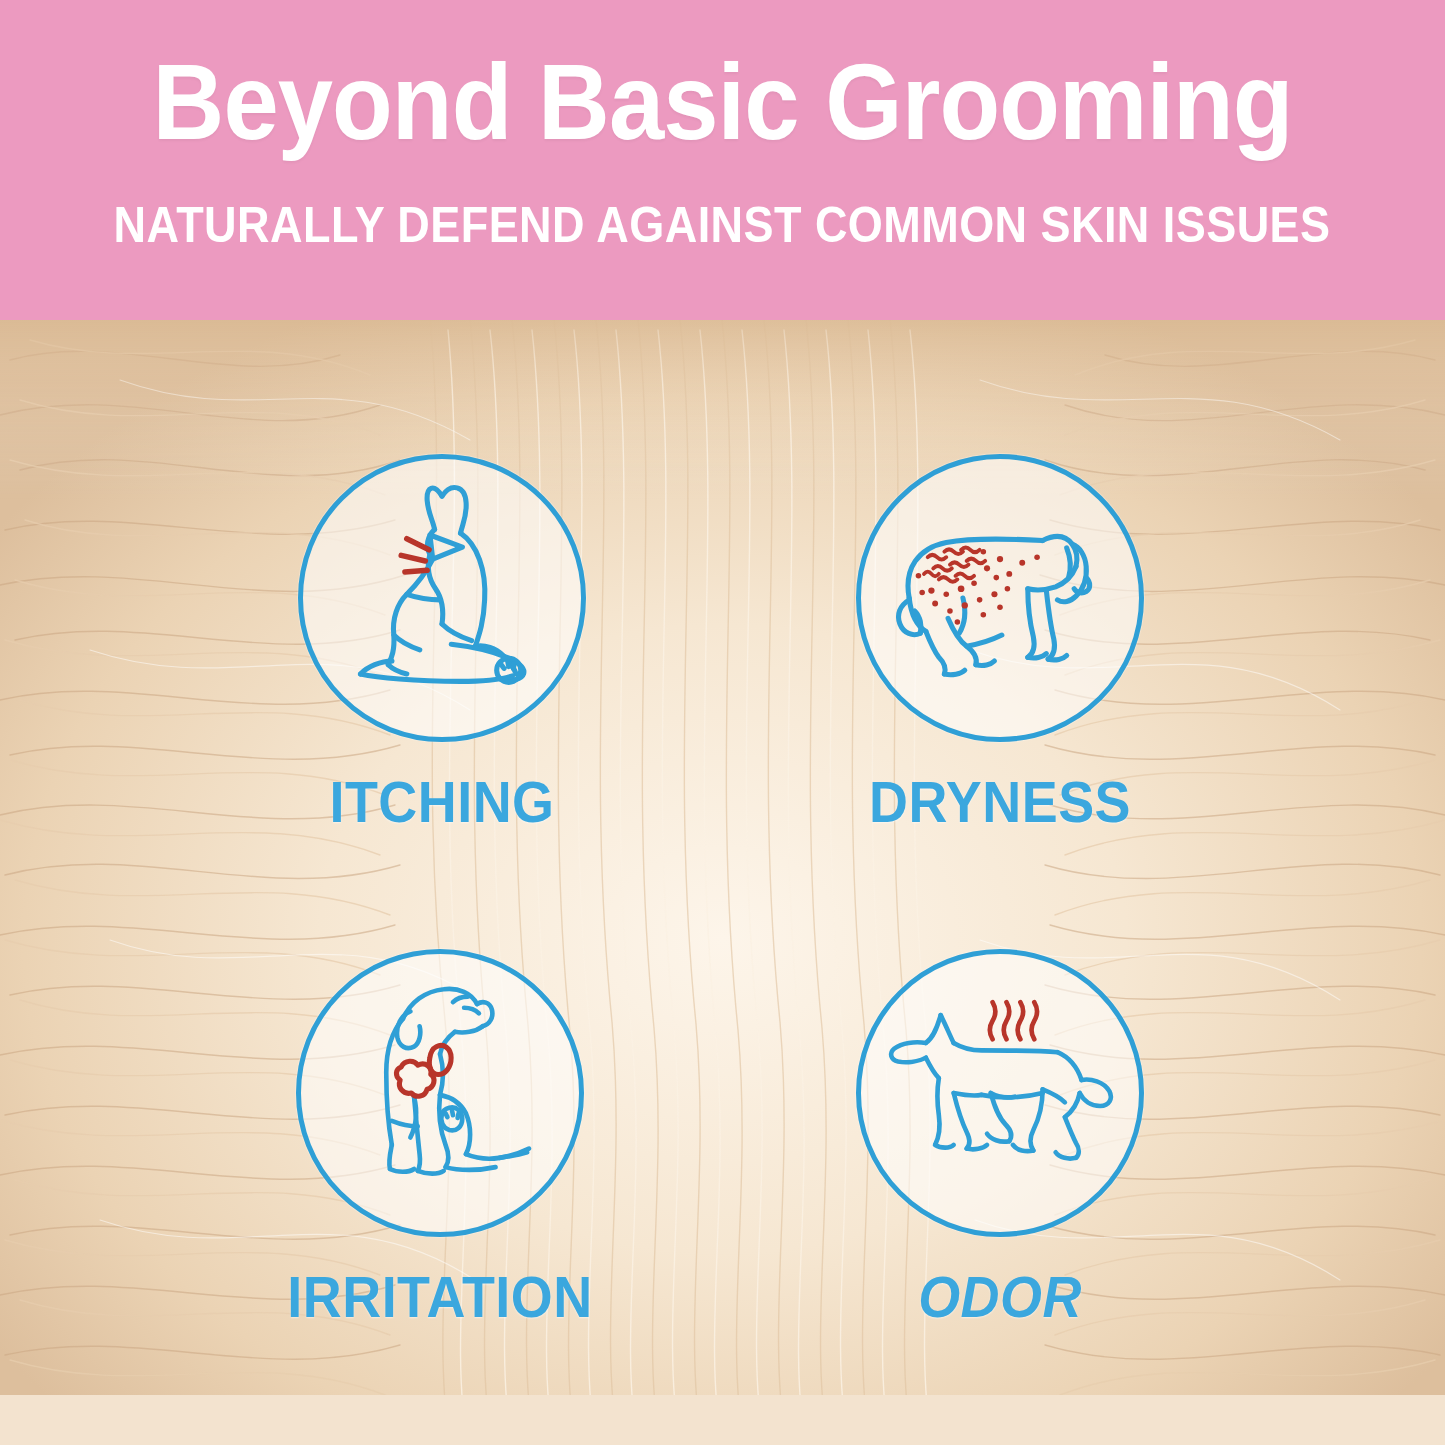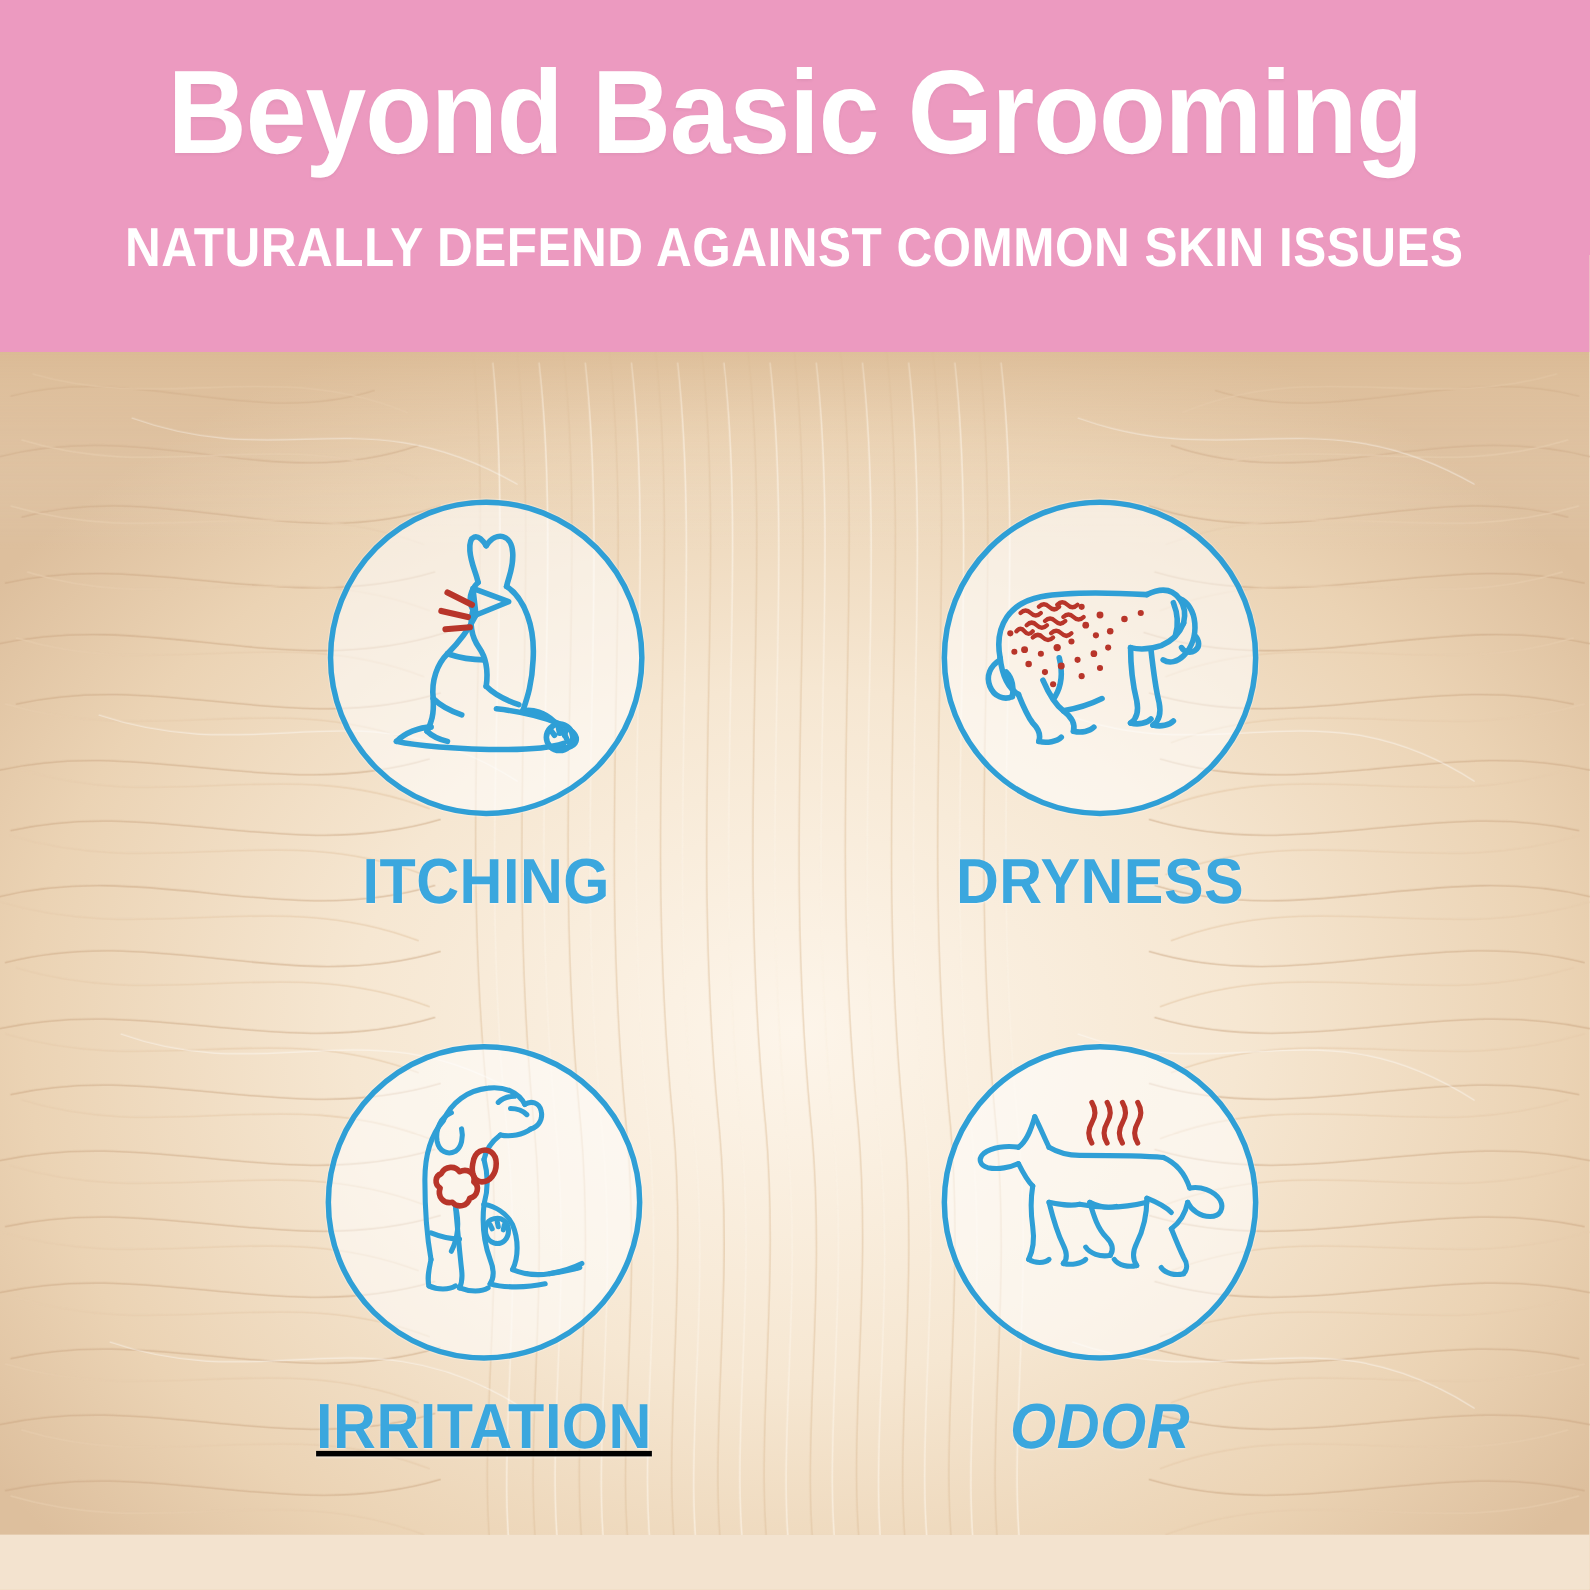--- a/index.html
+++ b/index.html
@@ -60,21 +60,21 @@
 
   
   .grid{
     position:absolute; left:0; top:314px;
     width:1445px; height:1125px;
     z-index:10;
   }
   .cell{ position:absolute; width:420px; }
   .cell.c1{ left:232px; top:140px; }
   .cell.c2{ left:790px; top:140px; }
-  .cell.c3{ left:230px; top:635px;text-decoration:underline; }
+  .cell.c3{ left:230px; top:635px; }
   .cell.c4{ left:790px; top:635px;font-style:italic; }
 
   .circle{
     position:relative;
     width:288px; height:288px;
     margin:0 auto;
     border-radius:50%;
     border:5px solid #2f9fd6;
     background:rgba(255,255,255,0.55);
     overflow:hidden;

